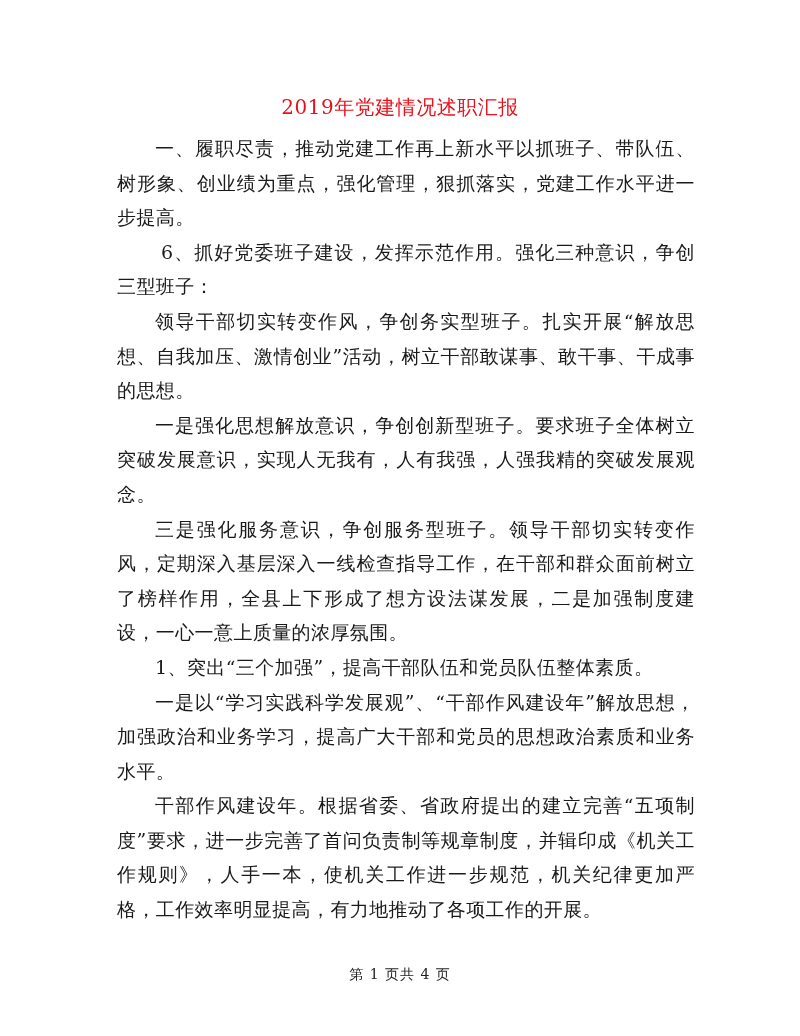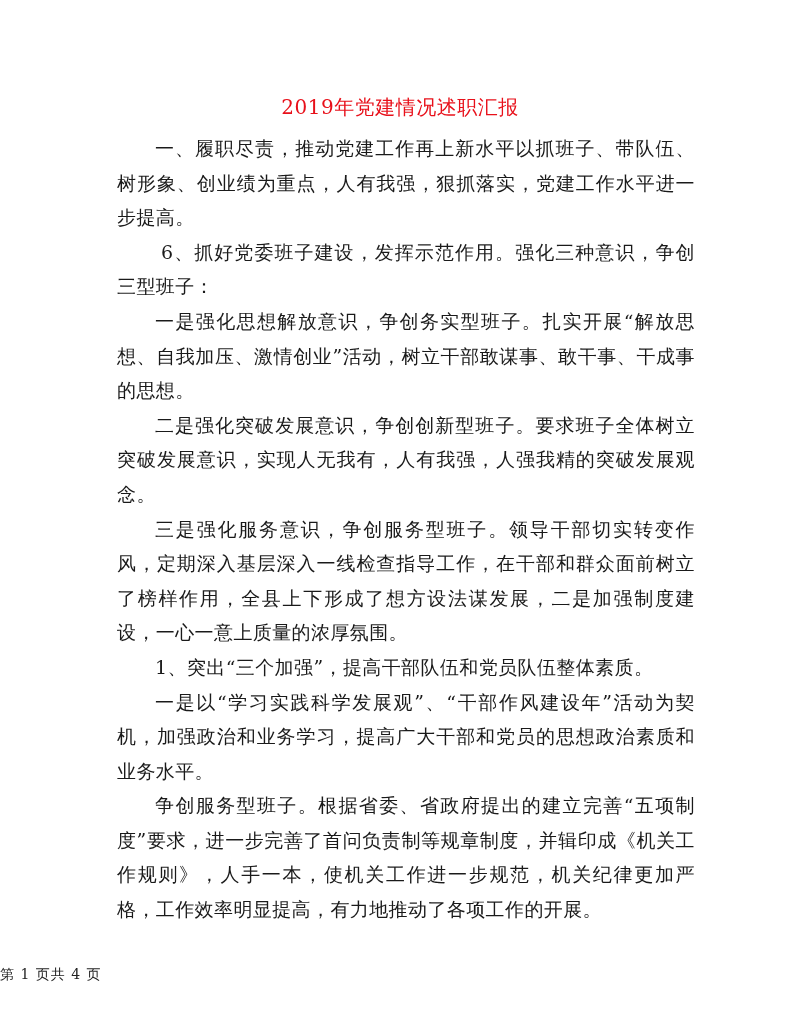--- a/index.html
+++ b/index.html
@@ -49,37 +49,38 @@
       word-break: break-all;
     }
     .para.indent-extra {
       text-indent: 44px;
     }
     .footer {
       position: absolute;
       top: 964px;
       left: 0;
       width: 800px;
+      text-align: center;
       font-size: 14px;
       line-height: 20px;
       color: #222;
       letter-spacing: 1px;
     }
   </style>
 </head>
 <body>
 
 <div class="page">
   <div class="title">2019年党建情况述职汇报</div>
 
   <div class="body">
-    <p class="para">一、履职尽责，推动党建工作再上新水平以抓班子、带队伍、树形象、创业绩为重点，人有我强，狠抓落实，党建工作水平进一步提高。</p>
+    <p class="para">一、履职尽责，推动党建工作再上新水平以抓班子、带队伍、树形象、创业绩为重点，强化管理，狠抓落实，党建工作水平进一步提高。</p>
     <p class="para indent-extra">6、抓好党委班子建设，发挥示范作用。强化三种意识，争创三型班子：</p>
-    <p class="para">一是强化思想解放意识，争创务实型班子。扎实开展“解放思想、自我加压、激情创业”活动，树立干部敢谋事、敢干事、干成事的思想。</p>
-    <p class="para">二是强化突破发展意识，争创创新型班子。要求班子全体树立突破发展意识，实现人无我有，人有我强，人强我精的突破发展观念。</p>
+    <p class="para">领导干部切实转变作风，争创务实型班子。扎实开展“解放思想、自我加压、激情创业”活动，树立干部敢谋事、敢干事、干成事的思想。</p>
+    <p class="para">一是强化思想解放意识，争创创新型班子。要求班子全体树立突破发展意识，实现人无我有，人有我强，人强我精的突破发展观念。</p>
     <p class="para">三是强化服务意识，争创服务型班子。领导干部切实转变作风，定期深入基层深入一线检查指导工作，在干部和群众面前树立了榜样作用，全县上下形成了想方设法谋发展，二是加强制度建设，一心一意上质量的浓厚氛围。</p>
     <p class="para">1、突出“三个加强”，提高干部队伍和党员队伍整体素质。</p>
-    <p class="para">一是以“学习实践科学发展观”、“干部作风建设年”活动为契机，加强政治和业务学习，提高广大干部和党员的思想政治素质和业务水平。</p>
-    <p class="para">争创服务型班子。根据省委、省政府提出的建立完善“五项制度”要求，进一步完善了首问负责制等规章制度，并辑印成《机关工作规则》，人手一本，使机关工作进一步规范，机关纪律更加严格，工作效率明显提高，有力地推动了各项工作的开展。</p>
+    <p class="para">一是以“学习实践科学发展观”、“干部作风建设年”解放思想，加强政治和业务学习，提高广大干部和党员的思想政治素质和业务水平。</p>
+    <p class="para">干部作风建设年。根据省委、省政府提出的建立完善“五项制度”要求，进一步完善了首问负责制等规章制度，并辑印成《机关工作规则》，人手一本，使机关工作进一步规范，机关纪律更加严格，工作效率明显提高，有力地推动了各项工作的开展。</p>
   </div>
 
   <div class="footer">第 1 页共 4 页</div>
 </div>
 
 </body></html>

